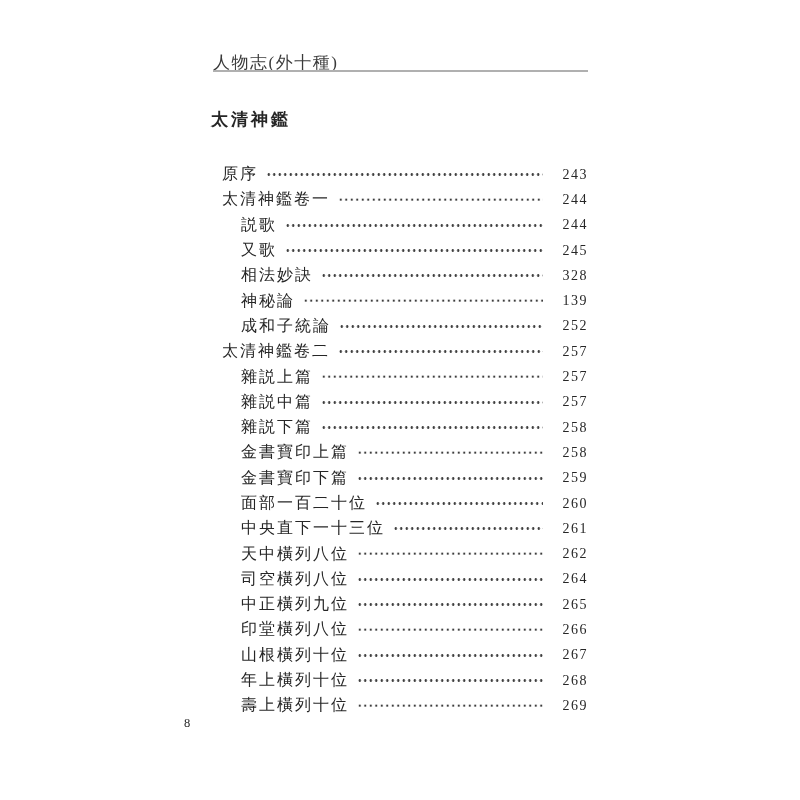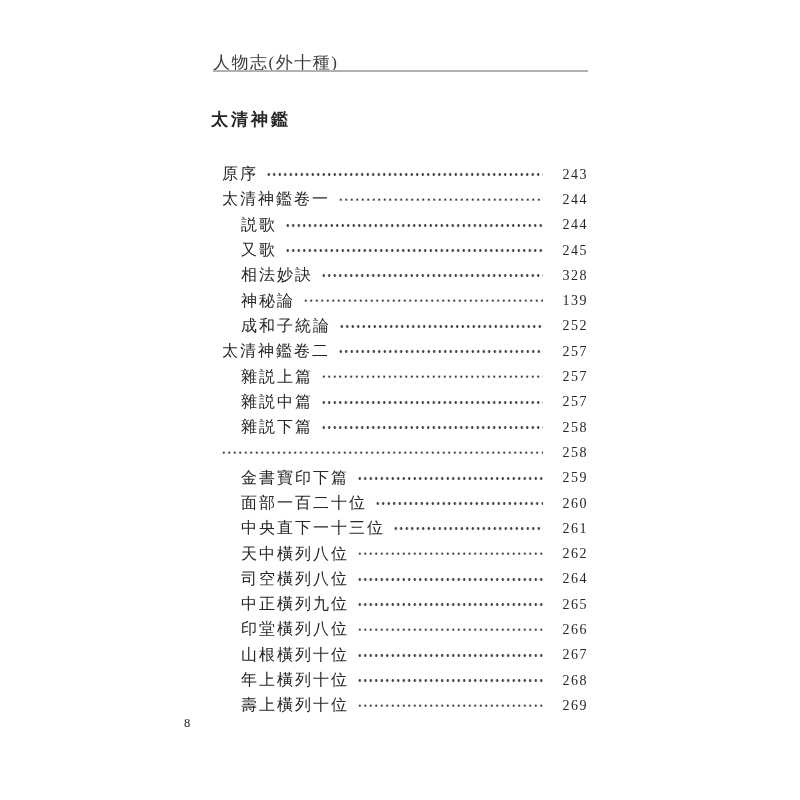--- a/index.html
+++ b/index.html
@@ -159,20 +159,21 @@
     <span class="toc-page">257</span>
   </div>
 
   <div class="toc-row level-2">
     <span class="toc-label">雜説下篇</span>
     <span class="toc-leader"></span>
     <span class="toc-page">258</span>
   </div>
 
   <div class="toc-row level-2">
+    <span class="toc-label">金書寶印上篇</span>
     <span class="toc-leader"></span>
     <span class="toc-page">258</span>
   </div>
 
   <div class="toc-row level-2">
     <span class="toc-label">金書寶印下篇</span>
     <span class="toc-leader"></span>
     <span class="toc-page">259</span>
   </div>
 

